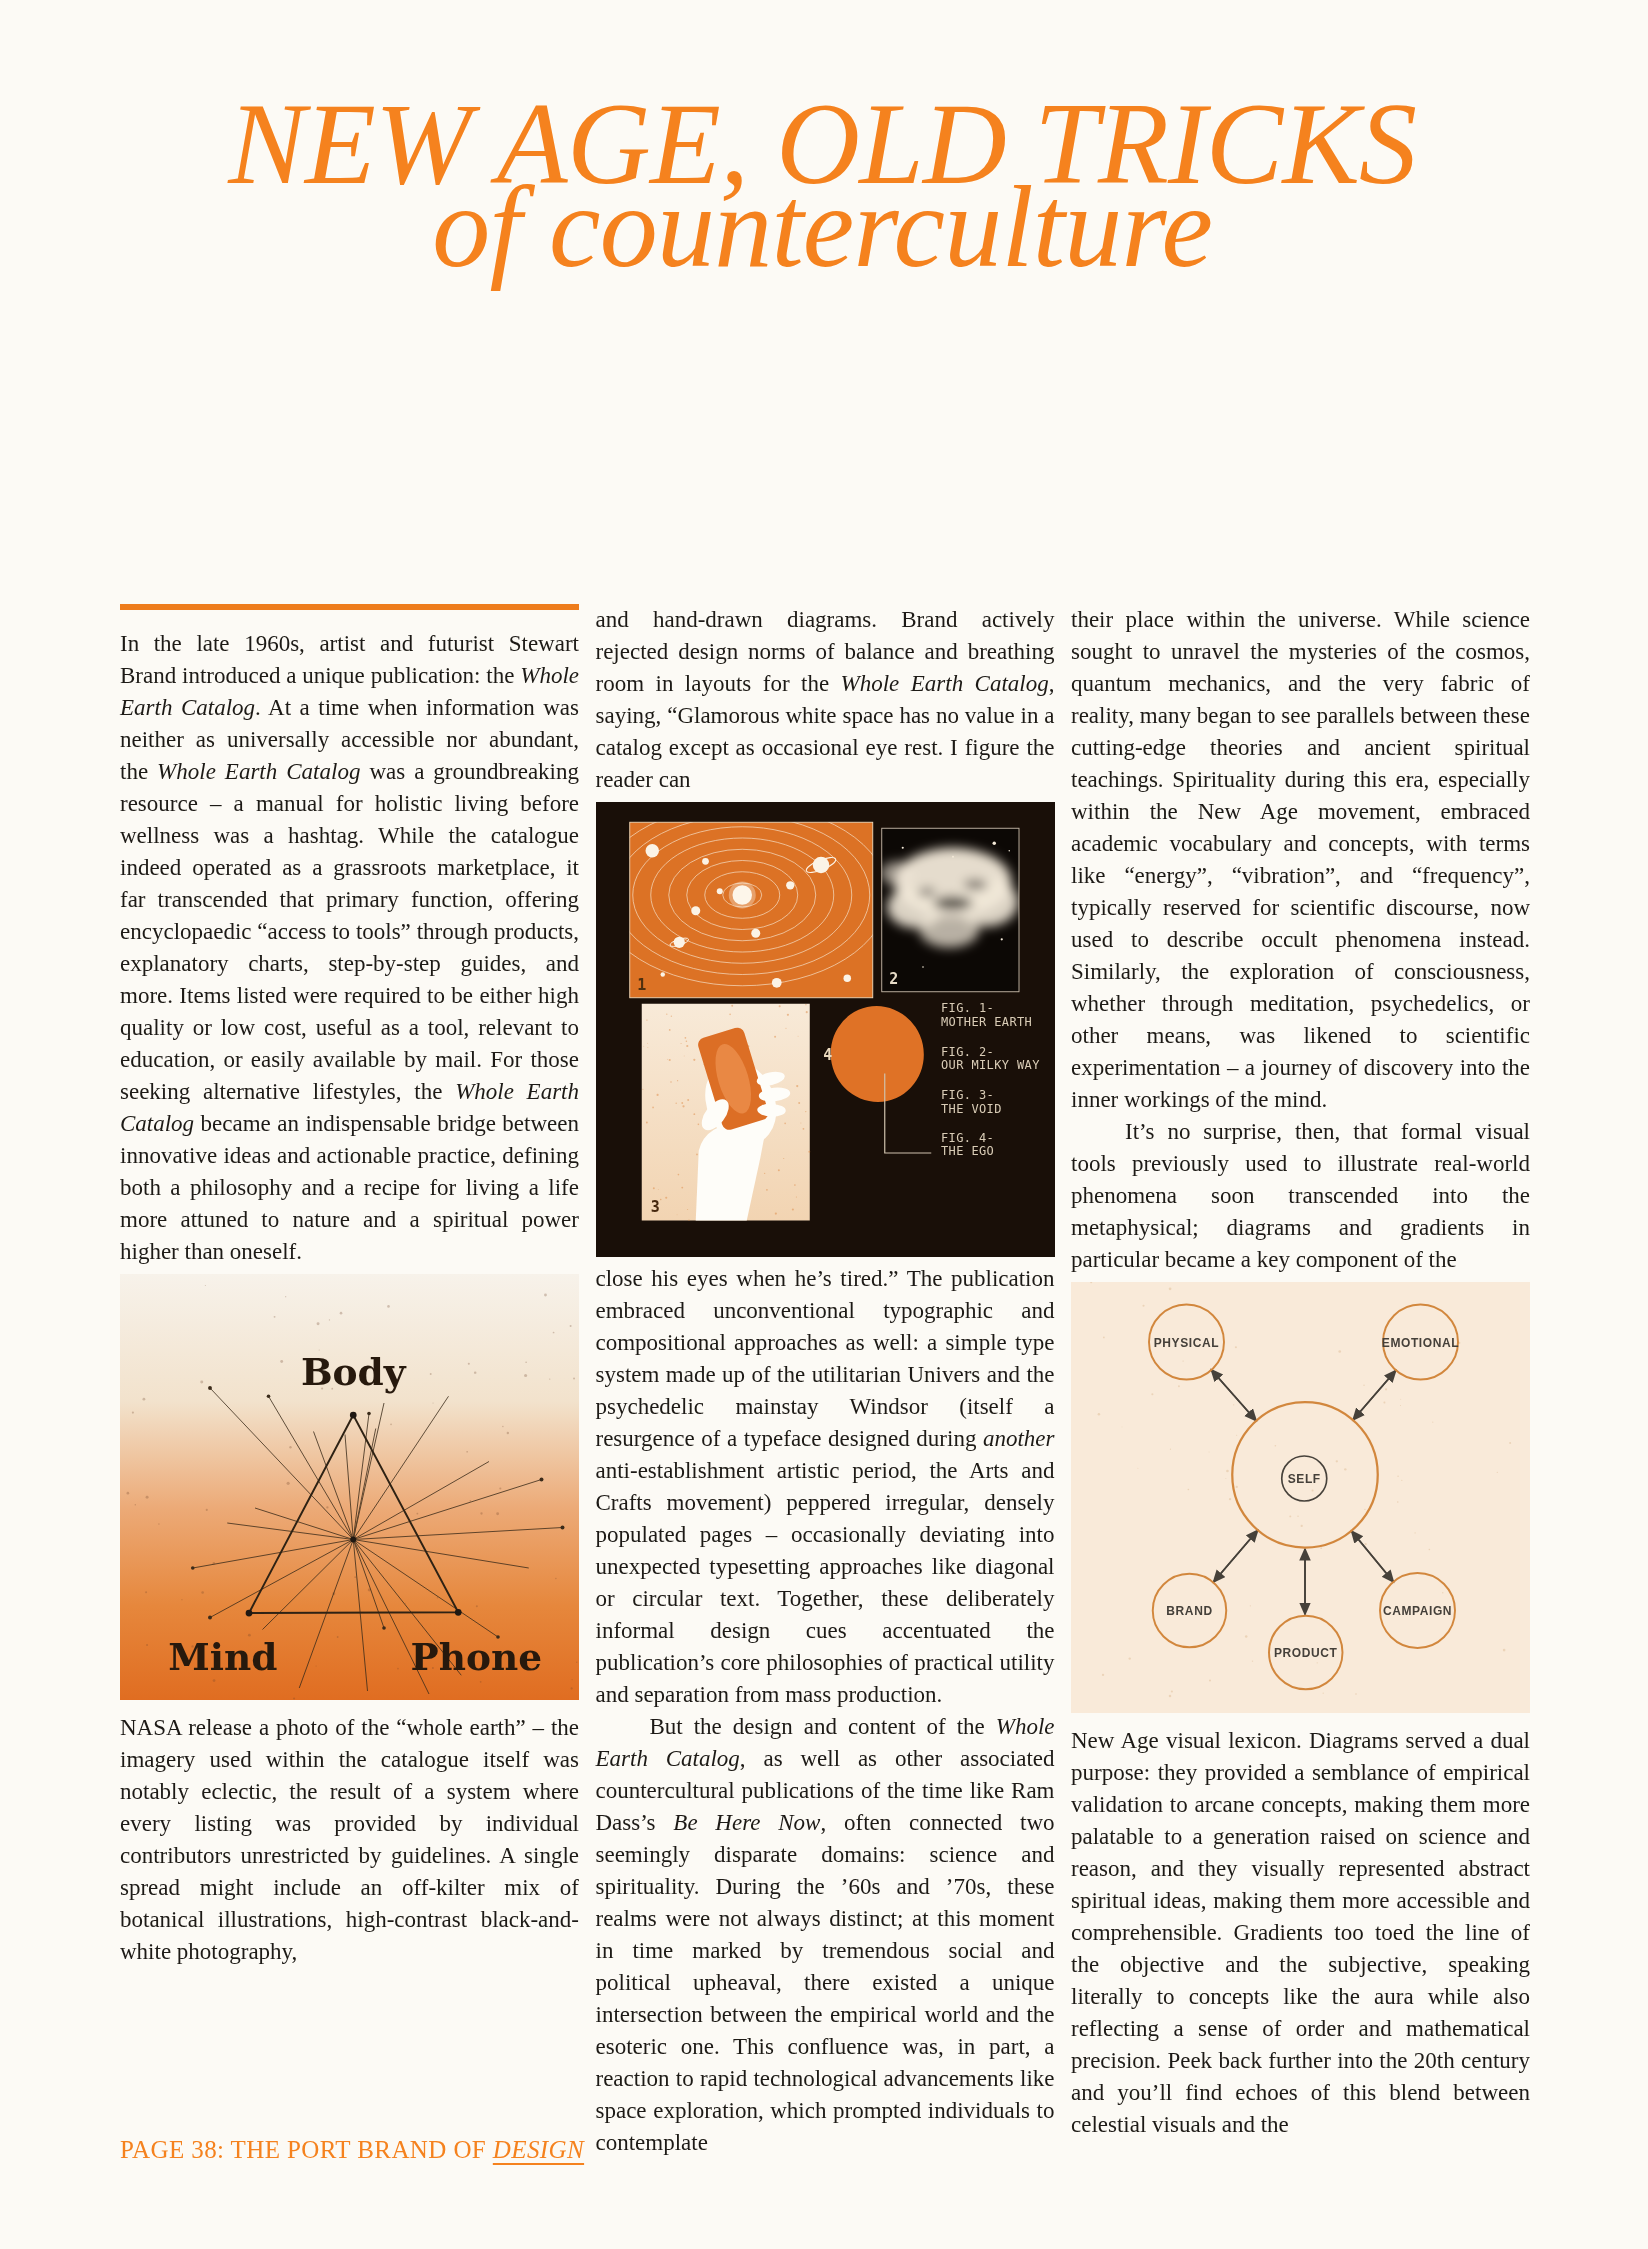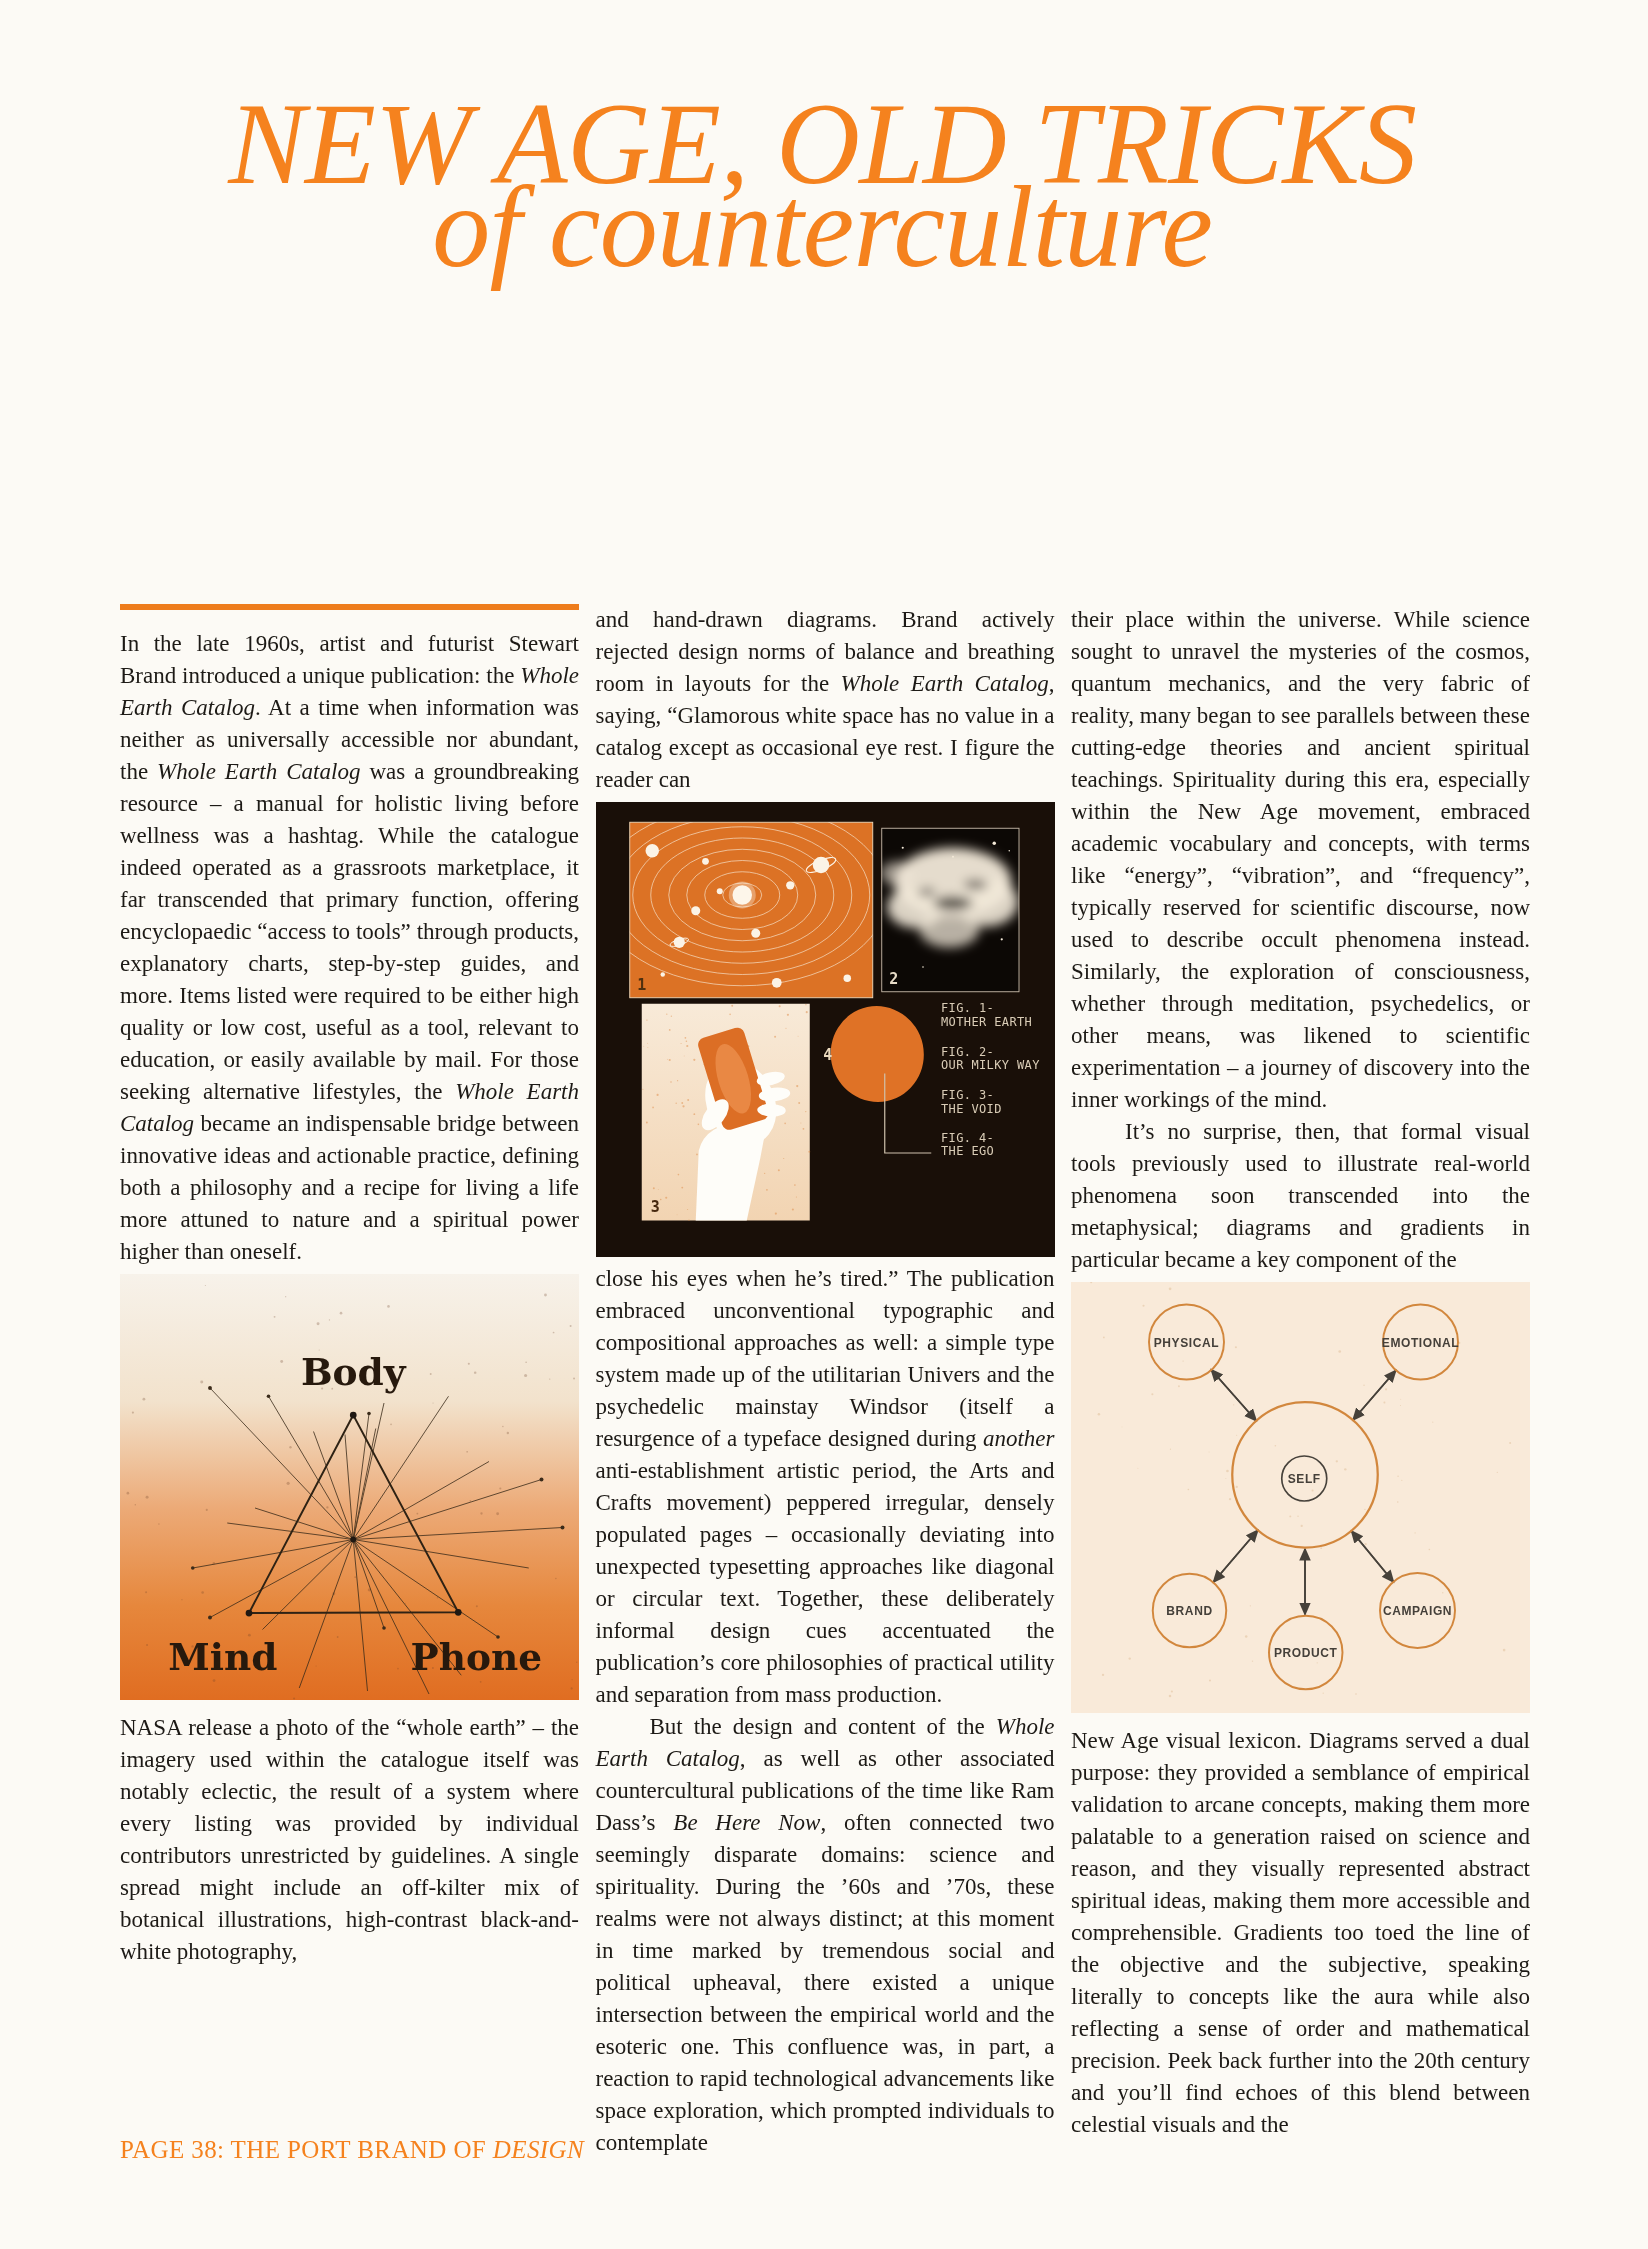--- a/index.html
+++ b/index.html
@@ -25,21 +25,21 @@
   p.indent{text-indent:54px;}
   .rule{height:6px;background:#ee7c1b;margin-bottom:18px;}
   figure{margin:6px 0 12px;padding:0;}
   figure.tight{margin:6px 0 6px;}
   figure svg{display:block;width:459px;height:auto;}
   .footer{
     position:absolute;left:120px;top:2136px;
     font-size:25px;letter-spacing:0.4px;color:#f5821e;
   }
   .footer .journal{
-    font-style:italic;
+    font-style:italic;text-decoration:underline;
     text-underline-offset:5.3px;text-decoration-thickness:1.9px;
   }
   .tri-label{font-family:"DejaVu Serif",serif;font-weight:bold;fill:#27190d;}
   .mono{font-family:"DejaVu Sans Mono",monospace;}
   .diag-label{font-family:"Liberation Sans",sans-serif;font-weight:bold;fill:#45403a;letter-spacing:.8px;}
 </style>
 </head>
 <body>
 
 <h1 class="title">

